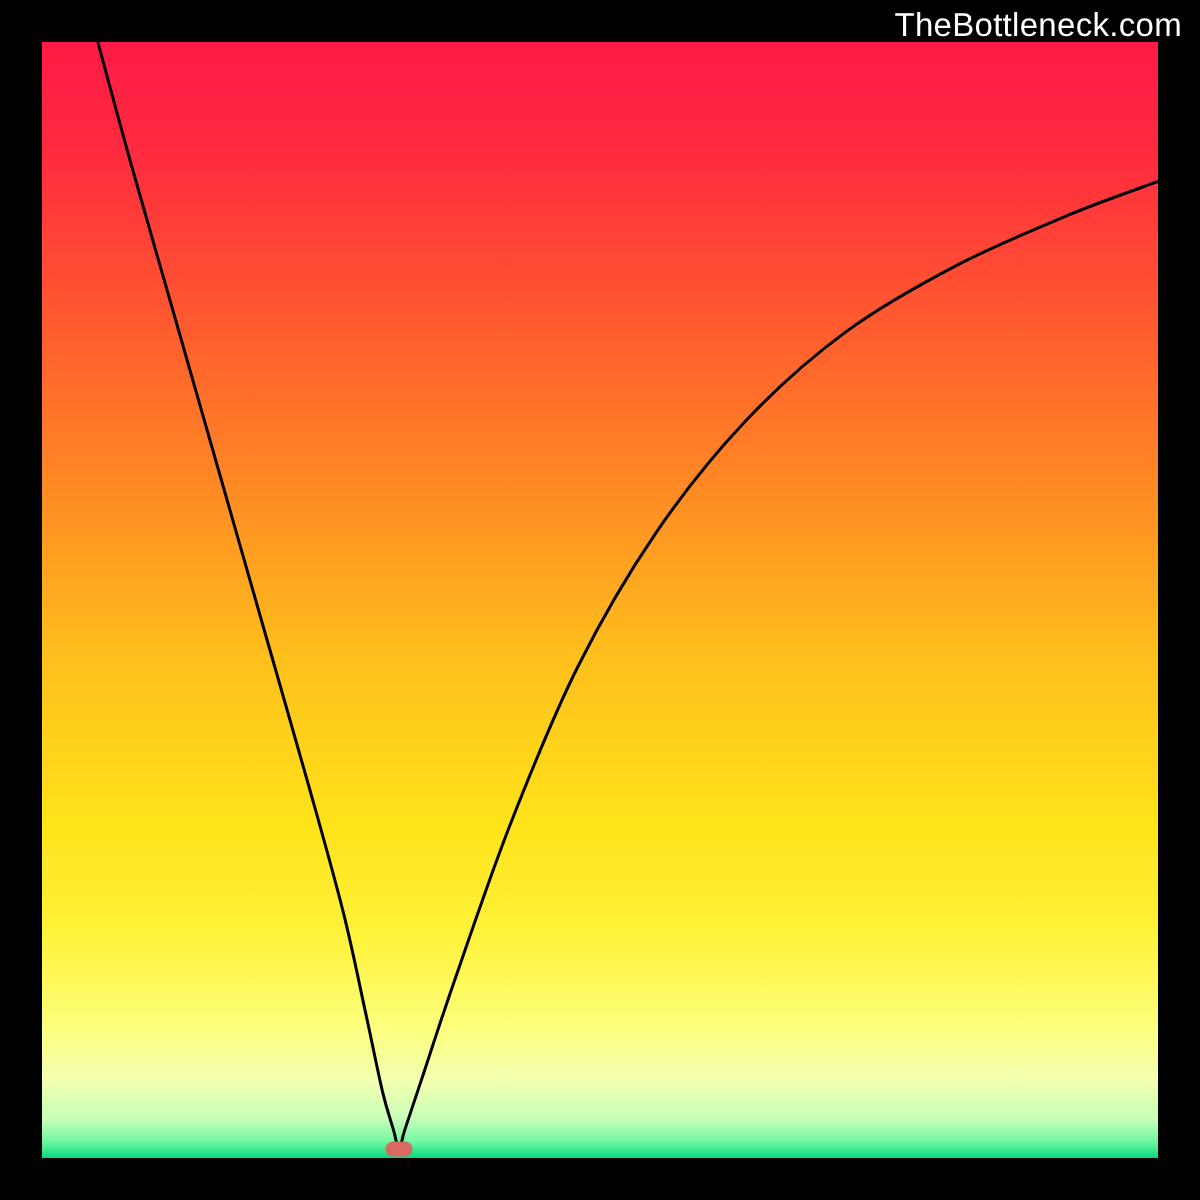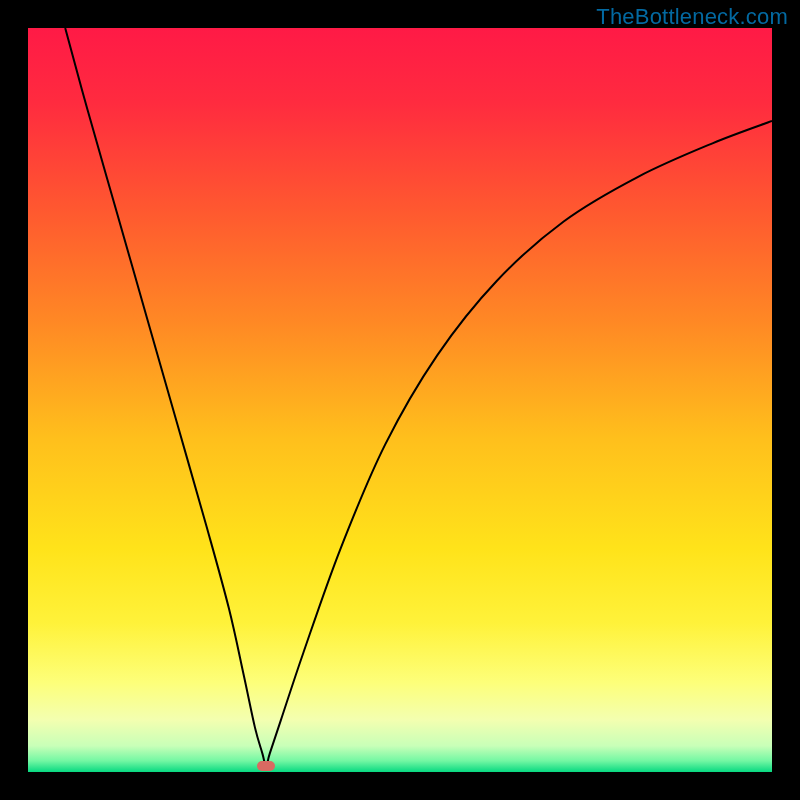--- a/index.html
+++ b/index.html
@@ -37,21 +37,21 @@
     position: absolute;
     width: 18px;
     height: 10px;
     border-radius: 5px;
     transform: translate(-50%, -50%);
   }
   .watermark {
     position: absolute;
     top: 4px;
     right: 12px;
-    color: #0369a1;
+    color: #ffffff;
     font-size: 22px;
     letter-spacing: 0.2px;
   }
 </style>
 </head>
 <body>
 
 <div class="watermark">TheBottleneck.com</div>
 
 <div class="frame">

